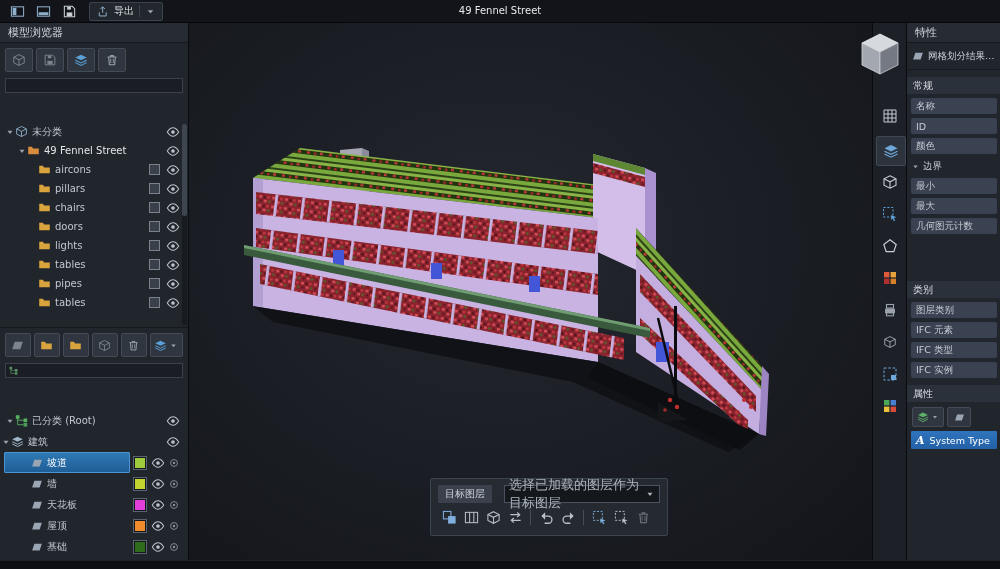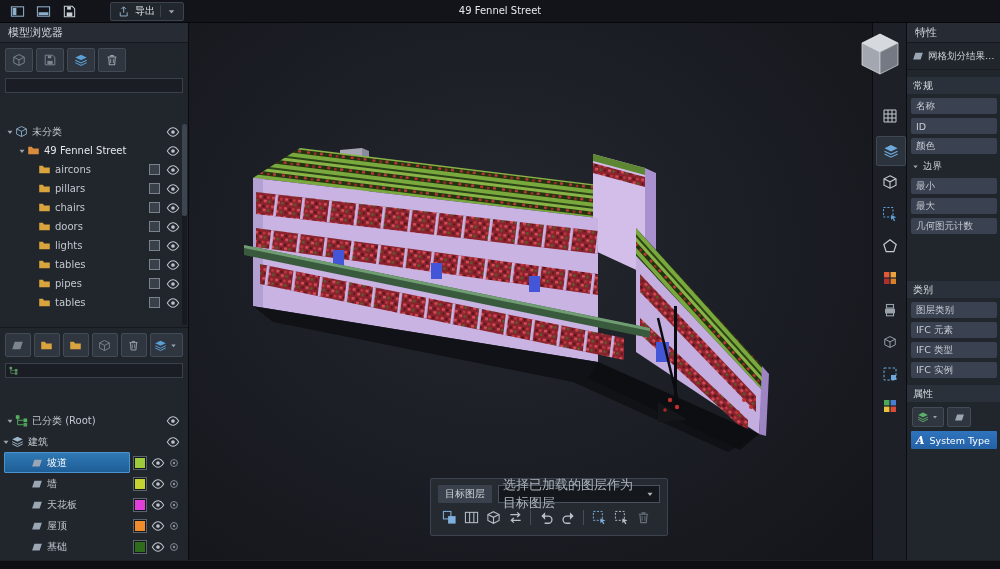--- a/index.html
+++ b/index.html
@@ -2,21 +2,21 @@
 <html><head>
 <meta charset="utf-8">
 <style>
   html,body{margin:0;padding:0;background:#000;}
   .app{position:relative;width:1000px;height:569px;background:#14171c;overflow:hidden;
        font-family:"DejaVu Sans","Liberation Sans",sans-serif;color:#c7ccd3;font-size:11px;}
   .ic{display:block;flex:0 0 auto;}
 
   
   .topbar{position:absolute;left:0;top:0;width:1000px;height:22px;background:#121419;
-          border-bottom:1px solid #05070a;display:flex;align-items:center;z-index:30;gap:21px;}
+          border-bottom:1px solid #05070a;display:flex;align-items:center;z-index:30;}
   .tb-group{display:flex;align-items:center;gap:6px;padding-left:7px;}
   .tb-btn{width:20px;height:16px;display:flex;align-items:center;justify-content:center;color:#8fb0cc;}
   .tb-export{display:flex;align-items:center;gap:5px;height:17px;margin-left:10px;padding:0 6px;
              background:#22272e;border:1px solid #3b434e;border-radius:2px;color:#dde1e6;font-size:10px;}
   .tb-export .sep{width:1px;height:12px;background:#3b434e;}
   .tb-title{position:absolute;left:50%;top:5px;transform:translateX(-50%);font-size:10px;color:#e6e9ec;}
 
   
   .leftpanel{position:absolute;left:0;top:22px;width:188px;height:538px;background:#21252c;
              border-right:1px solid #090b0e;display:flex;flex-direction:column;z-index:20;}
@@ -46,21 +46,21 @@
   .vthumb{position:absolute;right:0;top:0;width:5px;height:92px;background:#3d4550;border-radius:2px;}
 
   
   .viewport{position:absolute;left:188px;top:22px;width:684px;height:538px;
             background:radial-gradient(ellipse at 45% 42%,#24282f 0%,#1a1d23 55%,#13151a 100%);}
   .scene{position:absolute;left:0;top:0;}
 
   
   .floatpanel{position:absolute;left:242px;top:456px;width:238px;height:58px;box-sizing:border-box;
               background:rgba(38,43,50,.97);border:1px solid #3c444f;border-radius:2px;padding:6px 7px;z-index:10;}
-  .fl-row1{display:flex;align-items:center;gap:6px;}
+  .fl-row1{display:flex;align-items:center;gap:12px;}
   .fl-label{background:#3a414c;height:18px;display:flex;align-items:center;padding:0 7px;font-size:10px;color:#d0d5db;border-radius:1px;}
   .fl-select{flex:1;height:18px;box-sizing:border-box;background:#14181d;border:1px solid #4a5260;
              display:flex;align-items:center;padding:0 4px;font-size:13px;color:#aeb5bd;}
   .fl-select .fl-caret{margin-left:auto;color:#aeb5bd;}
   .fl-row2{display:flex;align-items:center;margin-top:5px;}
   .fl-btn{width:22px;height:19px;display:flex;align-items:center;justify-content:center;color:#b9c0c8;}
   .fl-btn.blue{color:#7fb0dd;}
   .fl-btn.dim{color:#687078;}
   .fl-sep{width:1px;height:15px;background:#454d58;margin:0 4px;}
 

